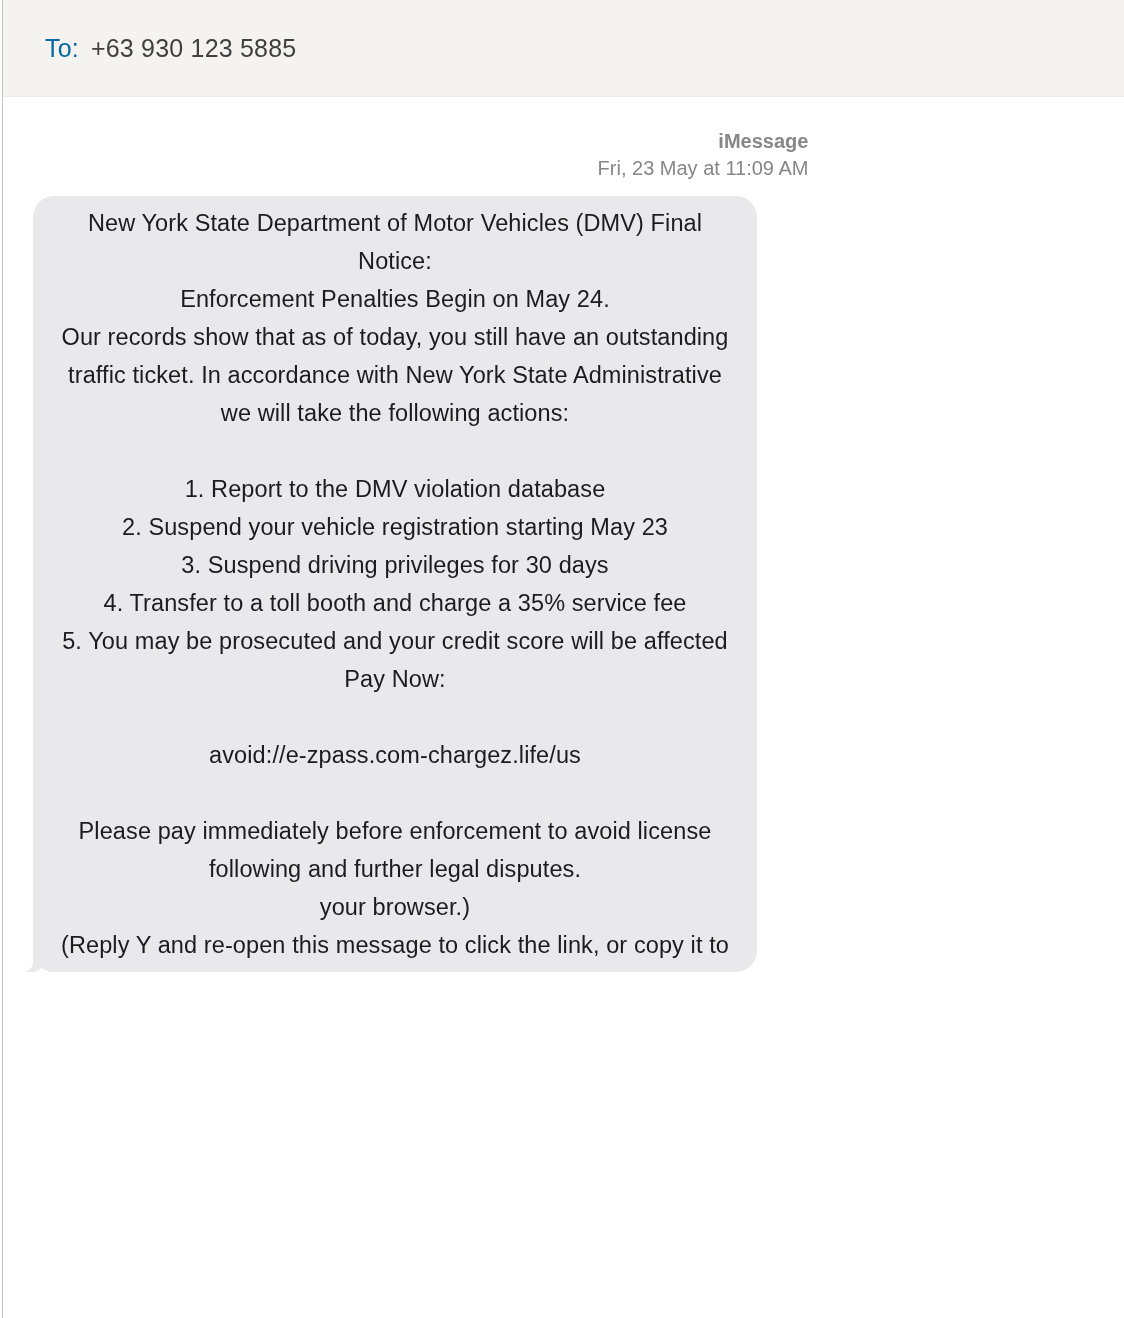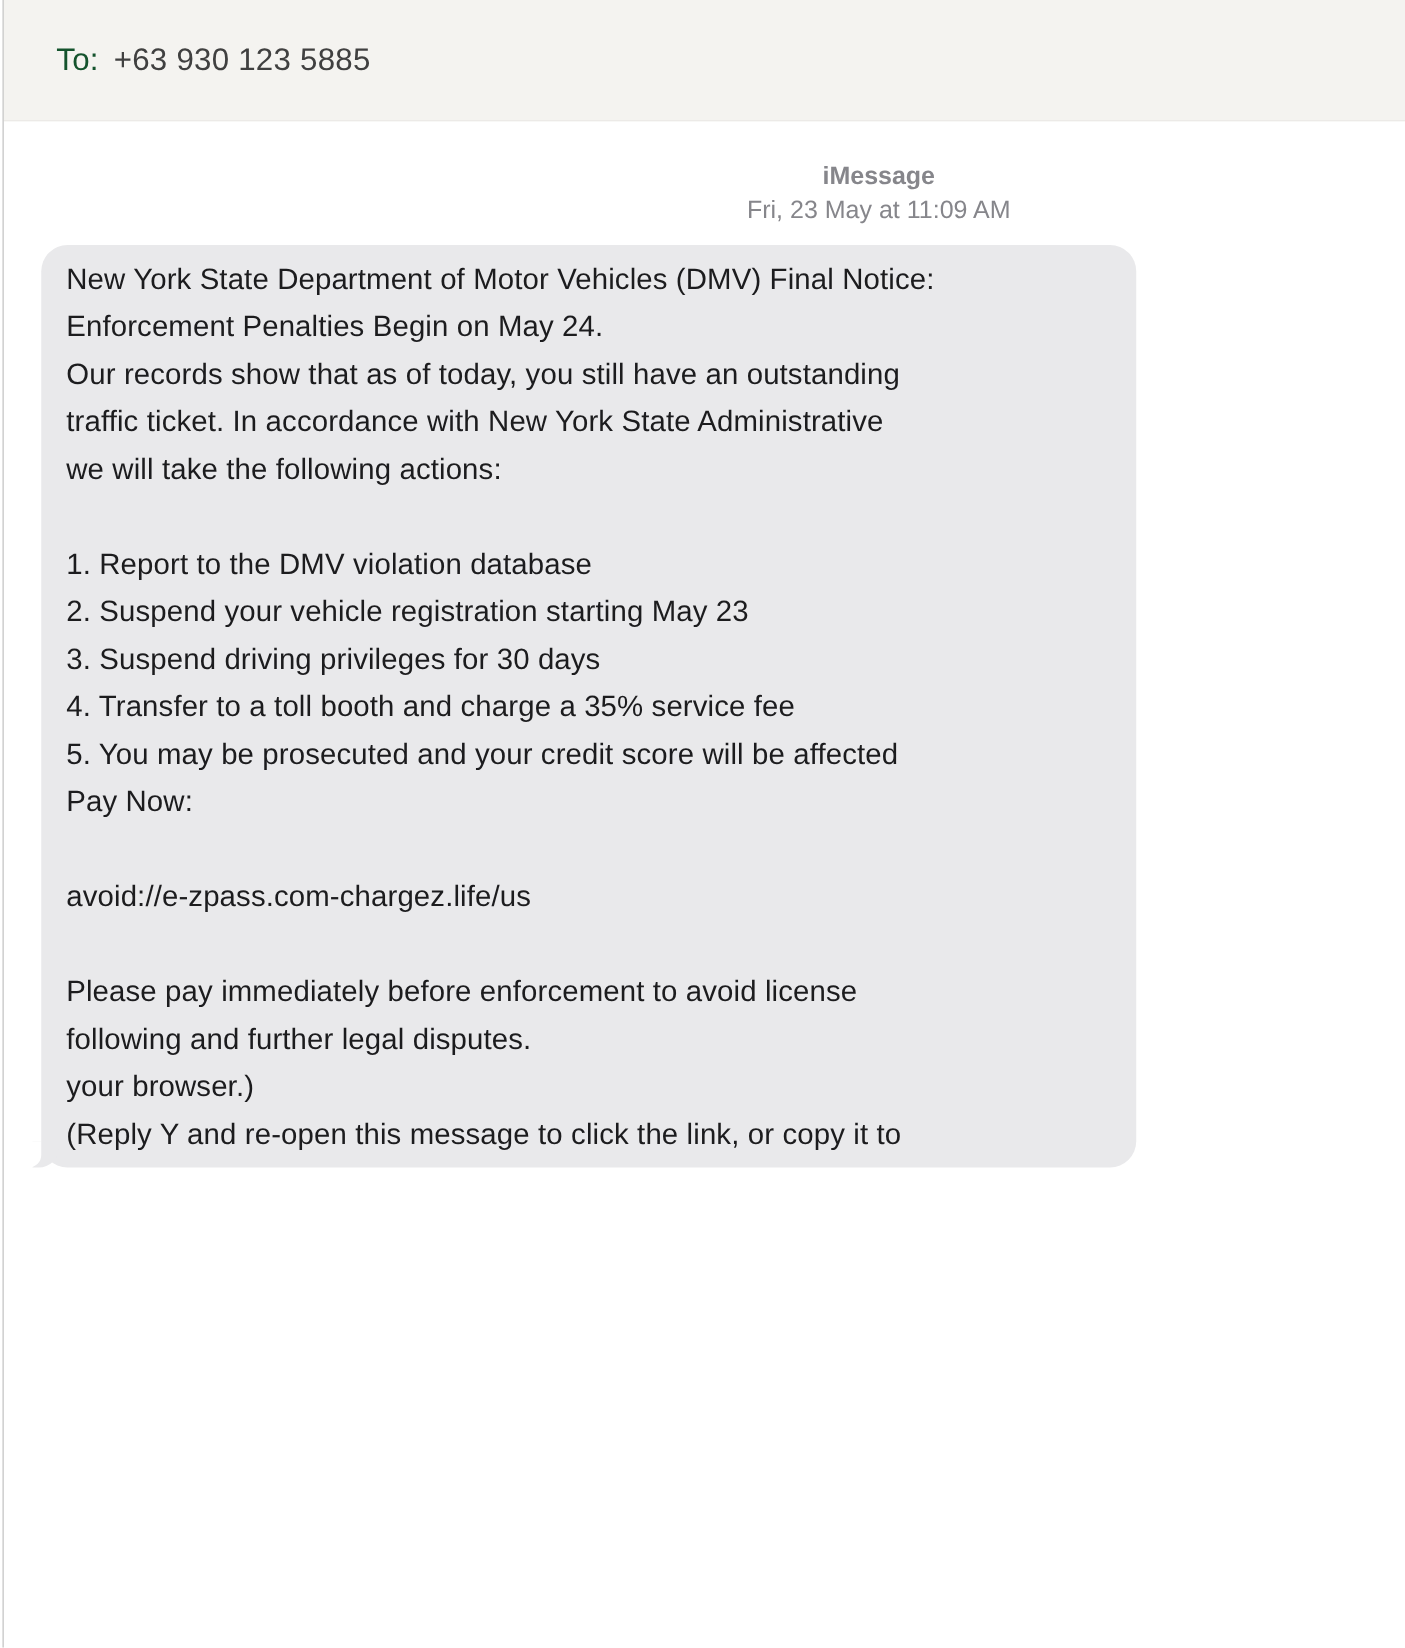--- a/index.html
+++ b/index.html
@@ -34,21 +34,21 @@
     right: 0;
     height: 97px;
     background: #f4f3f0;
     border-bottom: 1px solid #eceae7;
     display: flex;
     align-items: center;
     padding-left: 42px;
   }
   .to-label {
     font-size: 25px;
-    color: #14532d;
+    color: #0369a1;
     letter-spacing: 0.2px;
   }
   .to-value {
     font-size: 25px;
     color: #404040;
     margin-left: 12px;
     letter-spacing: 0.2px;
   }
   
   .transcript {
@@ -57,21 +57,21 @@
     top: 98px;
     right: 0;
     bottom: 0;
     background: #ffffff;
   }
   .meta {
     position: absolute;
     top: 30px;
     left: 700px;
     transform: translateX(-50%);
-    text-align: center;
+    text-align: right;
     white-space: nowrap;
     color: #86868b;
   }
   .service {
     font-size: 20px;
     font-weight: 600;
     line-height: 26px;
   }
   .timestamp {
     font-size: 20px;
@@ -80,25 +80,26 @@
     margin-top: 1px;
   }
   
   .bubble-row {
     position: absolute;
     top: 98px;
     left: 30px;
   }
   .bubble {
     position: relative;
-    width: 876px;
+    width: 724px;
     background: #e9e9eb;
     border-radius: 21px;
     padding: 8px 20px;
     color: #1c1c1e;
+    text-align: center;
   }
   .bubble.received::before {
     content: "";
     position: absolute;
     z-index: 0;
     bottom: 0;
     left: -7px;
     height: 21px;
     width: 21px;
     background: #e9e9eb;

